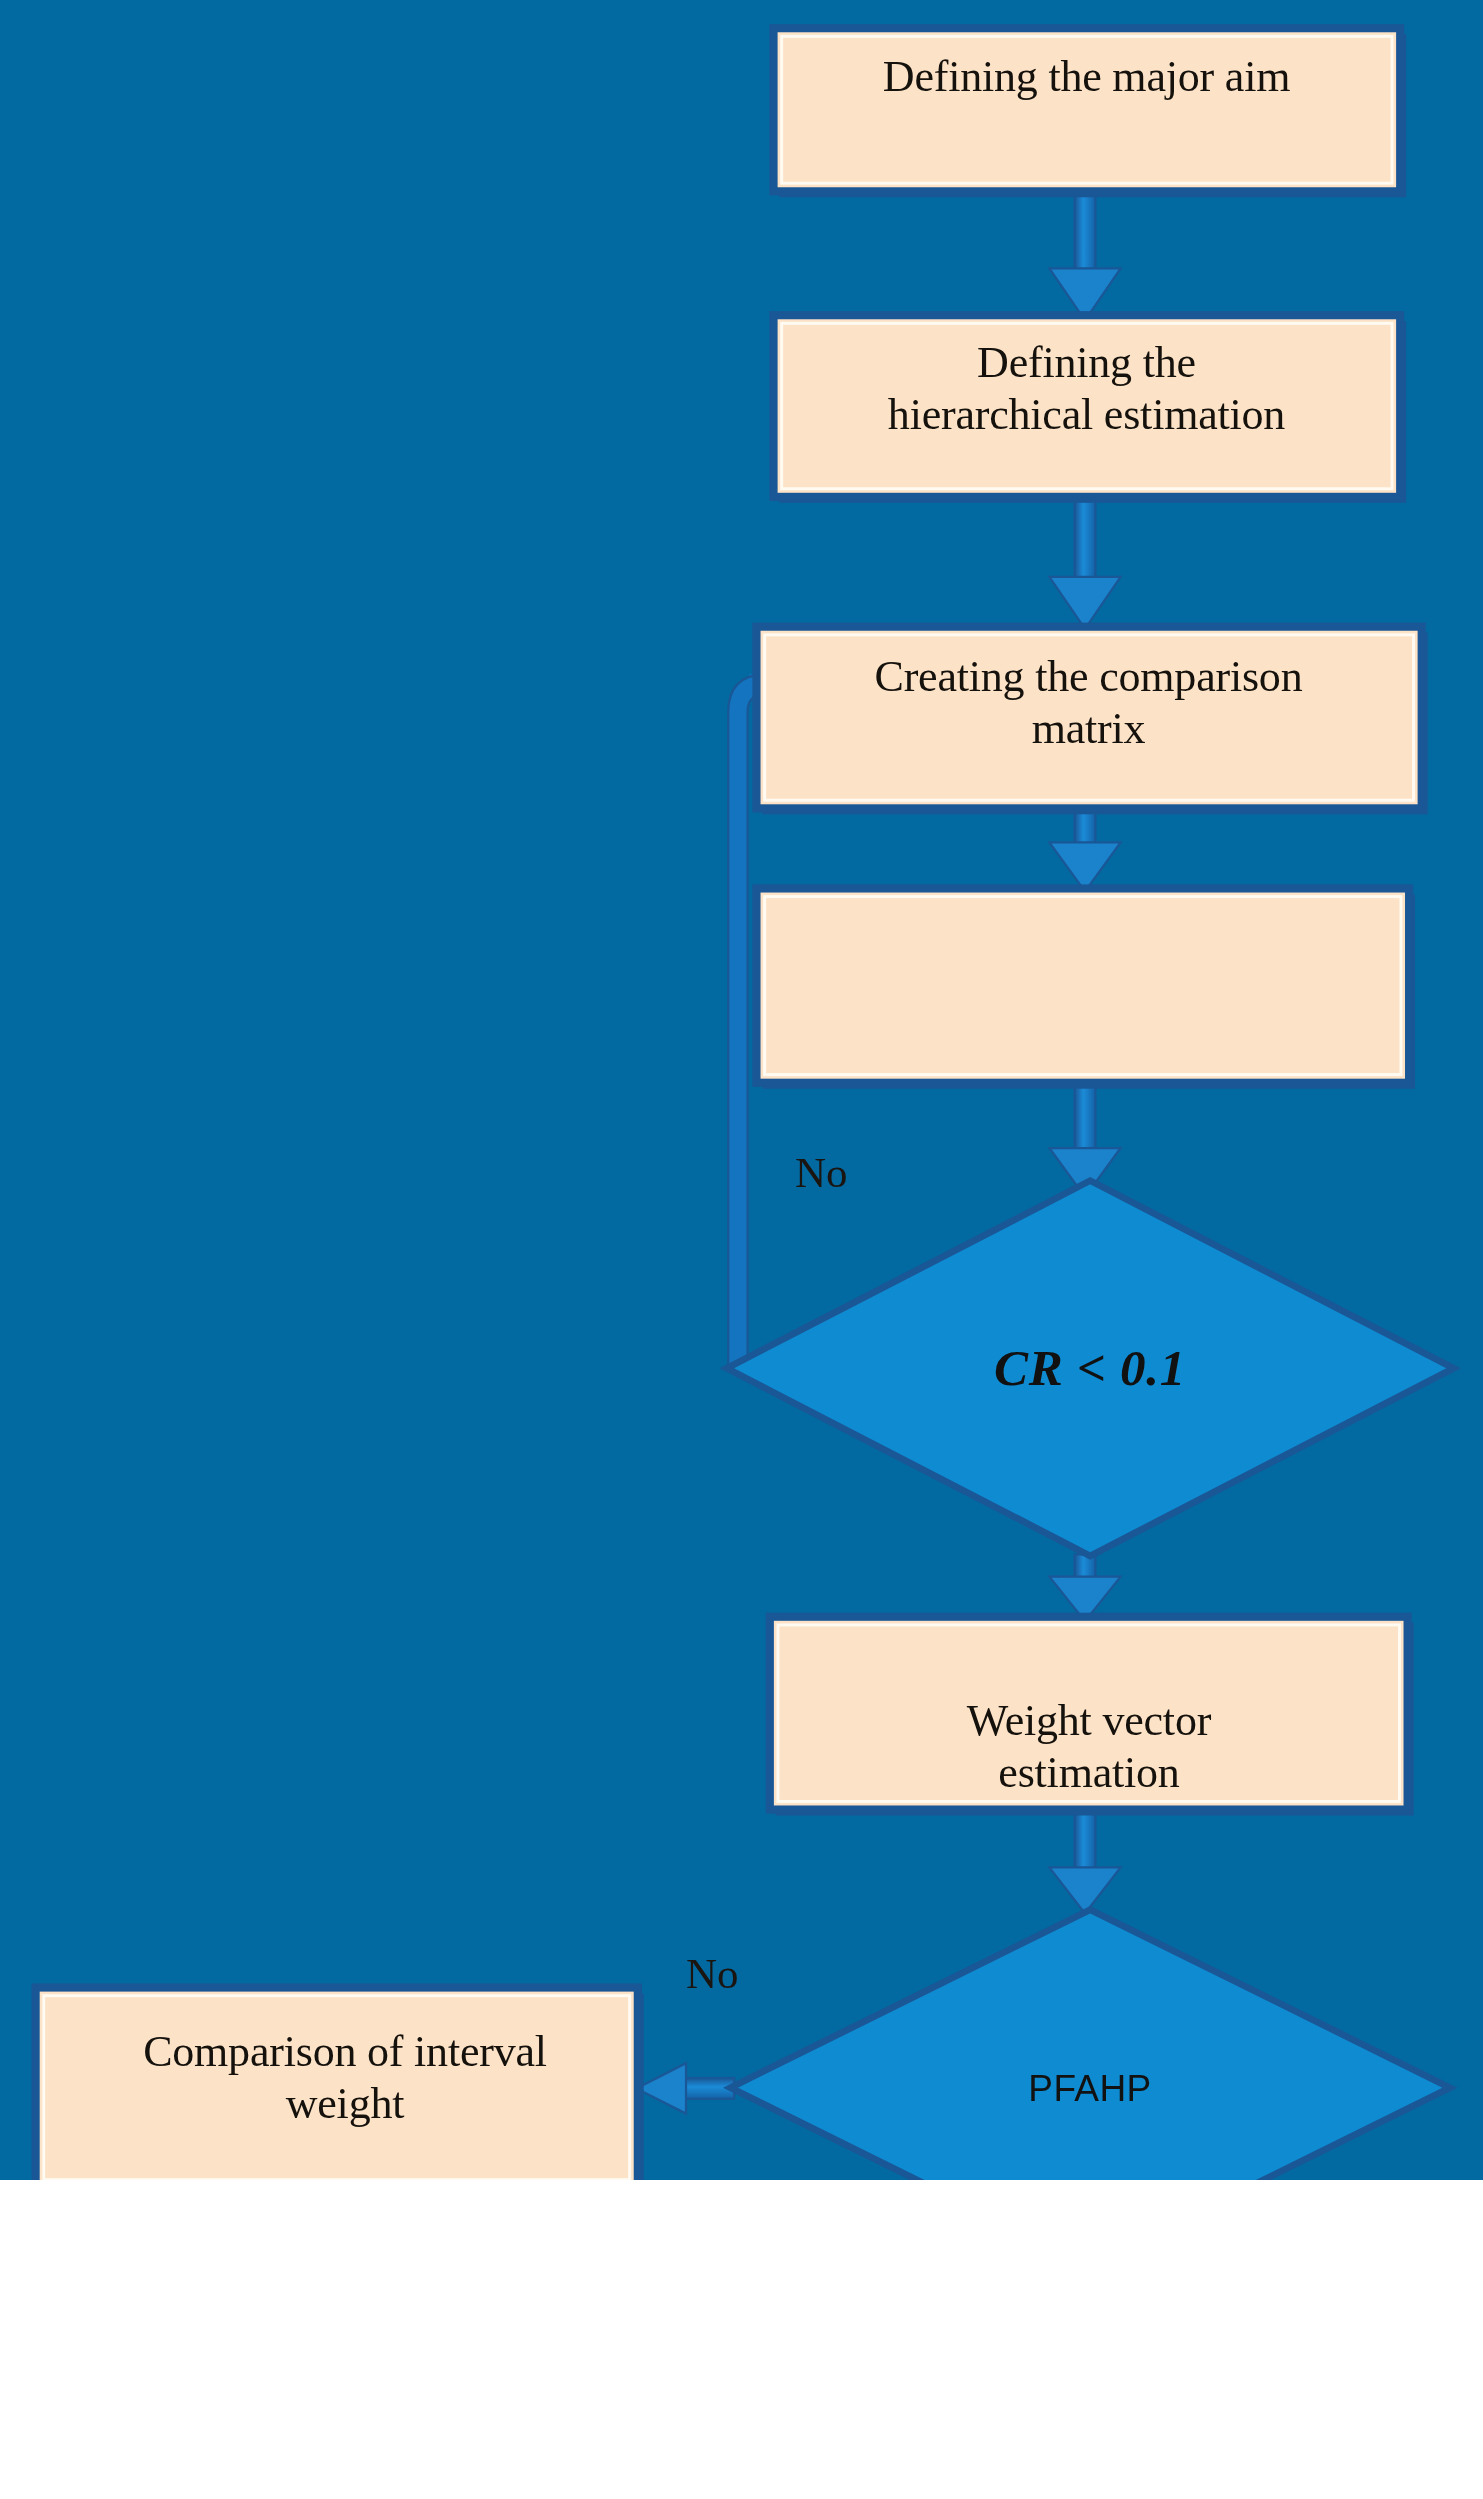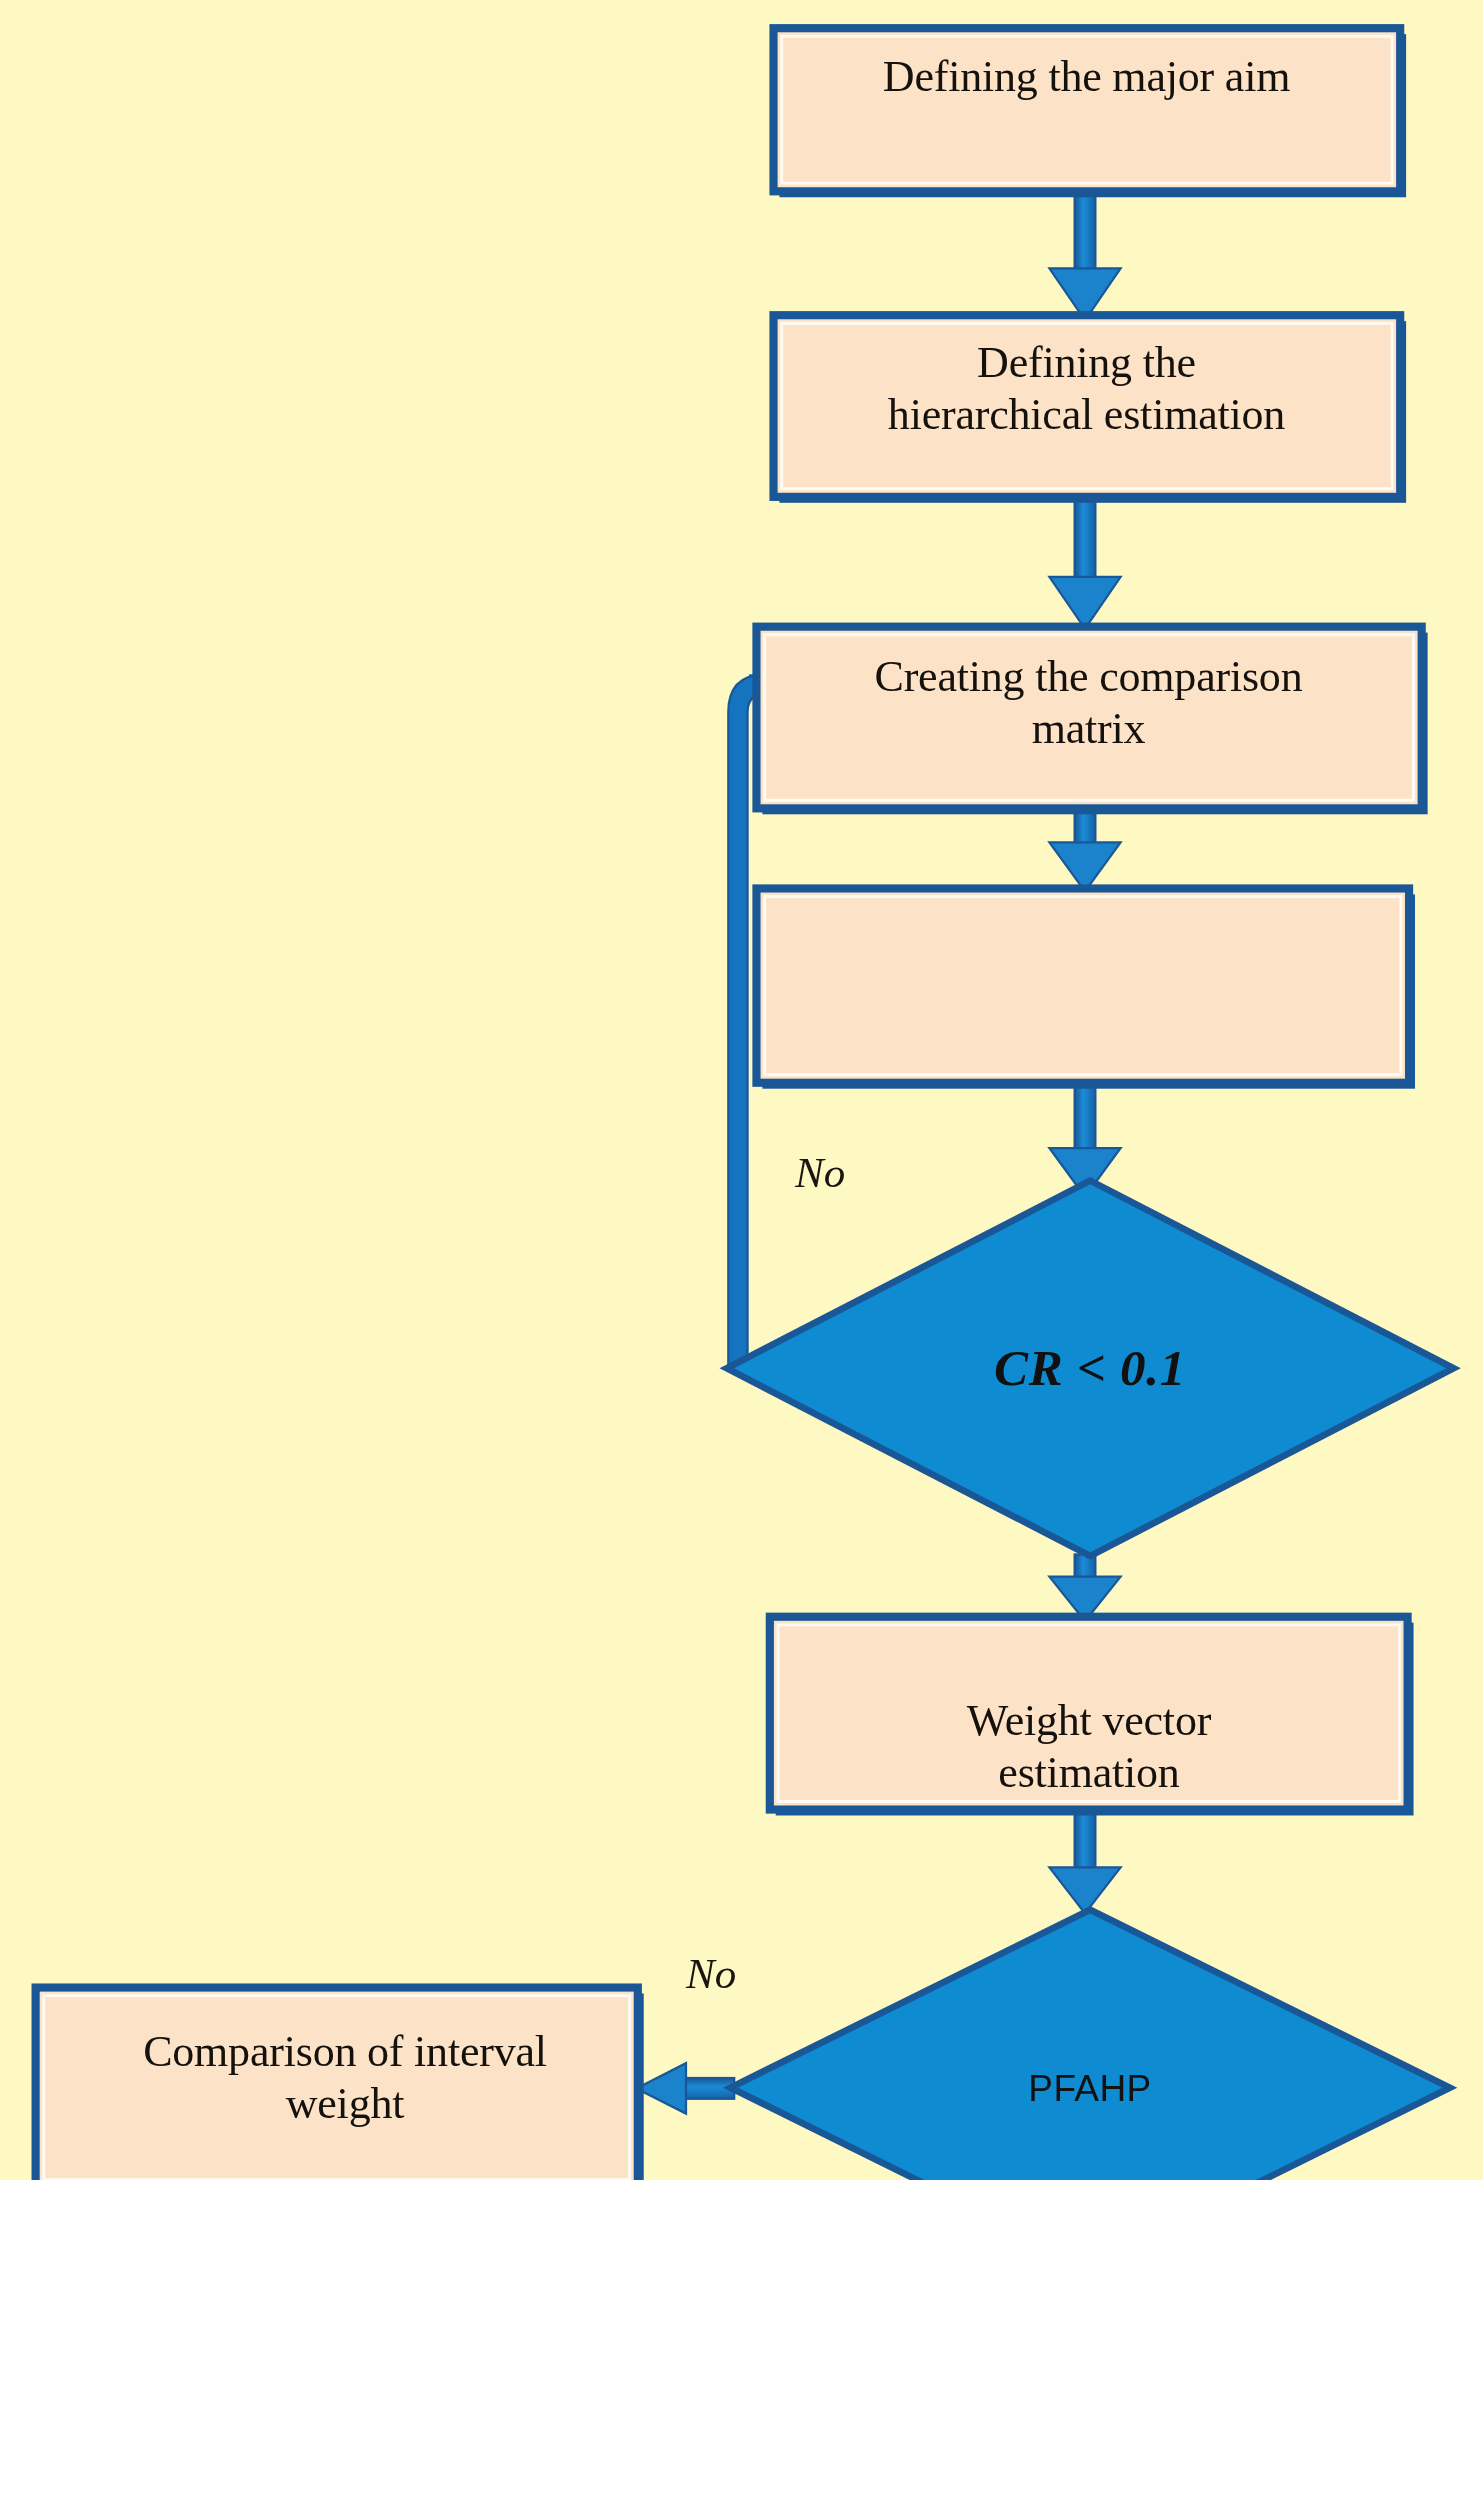--- a/index.html
+++ b/index.html
@@ -4,21 +4,21 @@
 <style>
   html, body {
     margin: 0;
     padding: 0;
     background: #ffffff;
   }
   #flow-root {
     position: relative;
     width: 1484px;
     height: 2180px;
-    background: #fef9c3;
+    background: #0369a1;
     overflow: hidden;
     font-family: "Liberation Serif", "DejaVu Serif", serif;
   }
   #flow-svg {
     position: absolute;
     top: 0;
     left: 0;
     width: 1484px;
     height: 2500px;
   }
@@ -52,21 +52,20 @@
     font-weight: 400;
     letter-spacing: 0.4px;
     color: #121212;
   }
   .edge-label {
     position: absolute;
     font-family: "Liberation Serif", "DejaVu Serif", serif;
     font-size: 43px;
     color: #1a1511;
     pointer-events: none;
-    font-style: italic;
   }
 </style>
 </head>
 <body>
 
 <div id="flow-root">
 
   <svg id="flow-svg" viewBox="0 0 2001 3371">
     <defs>
       <linearGradient id="connGrad" x1="0" y1="0" x2="0" y2="1">

